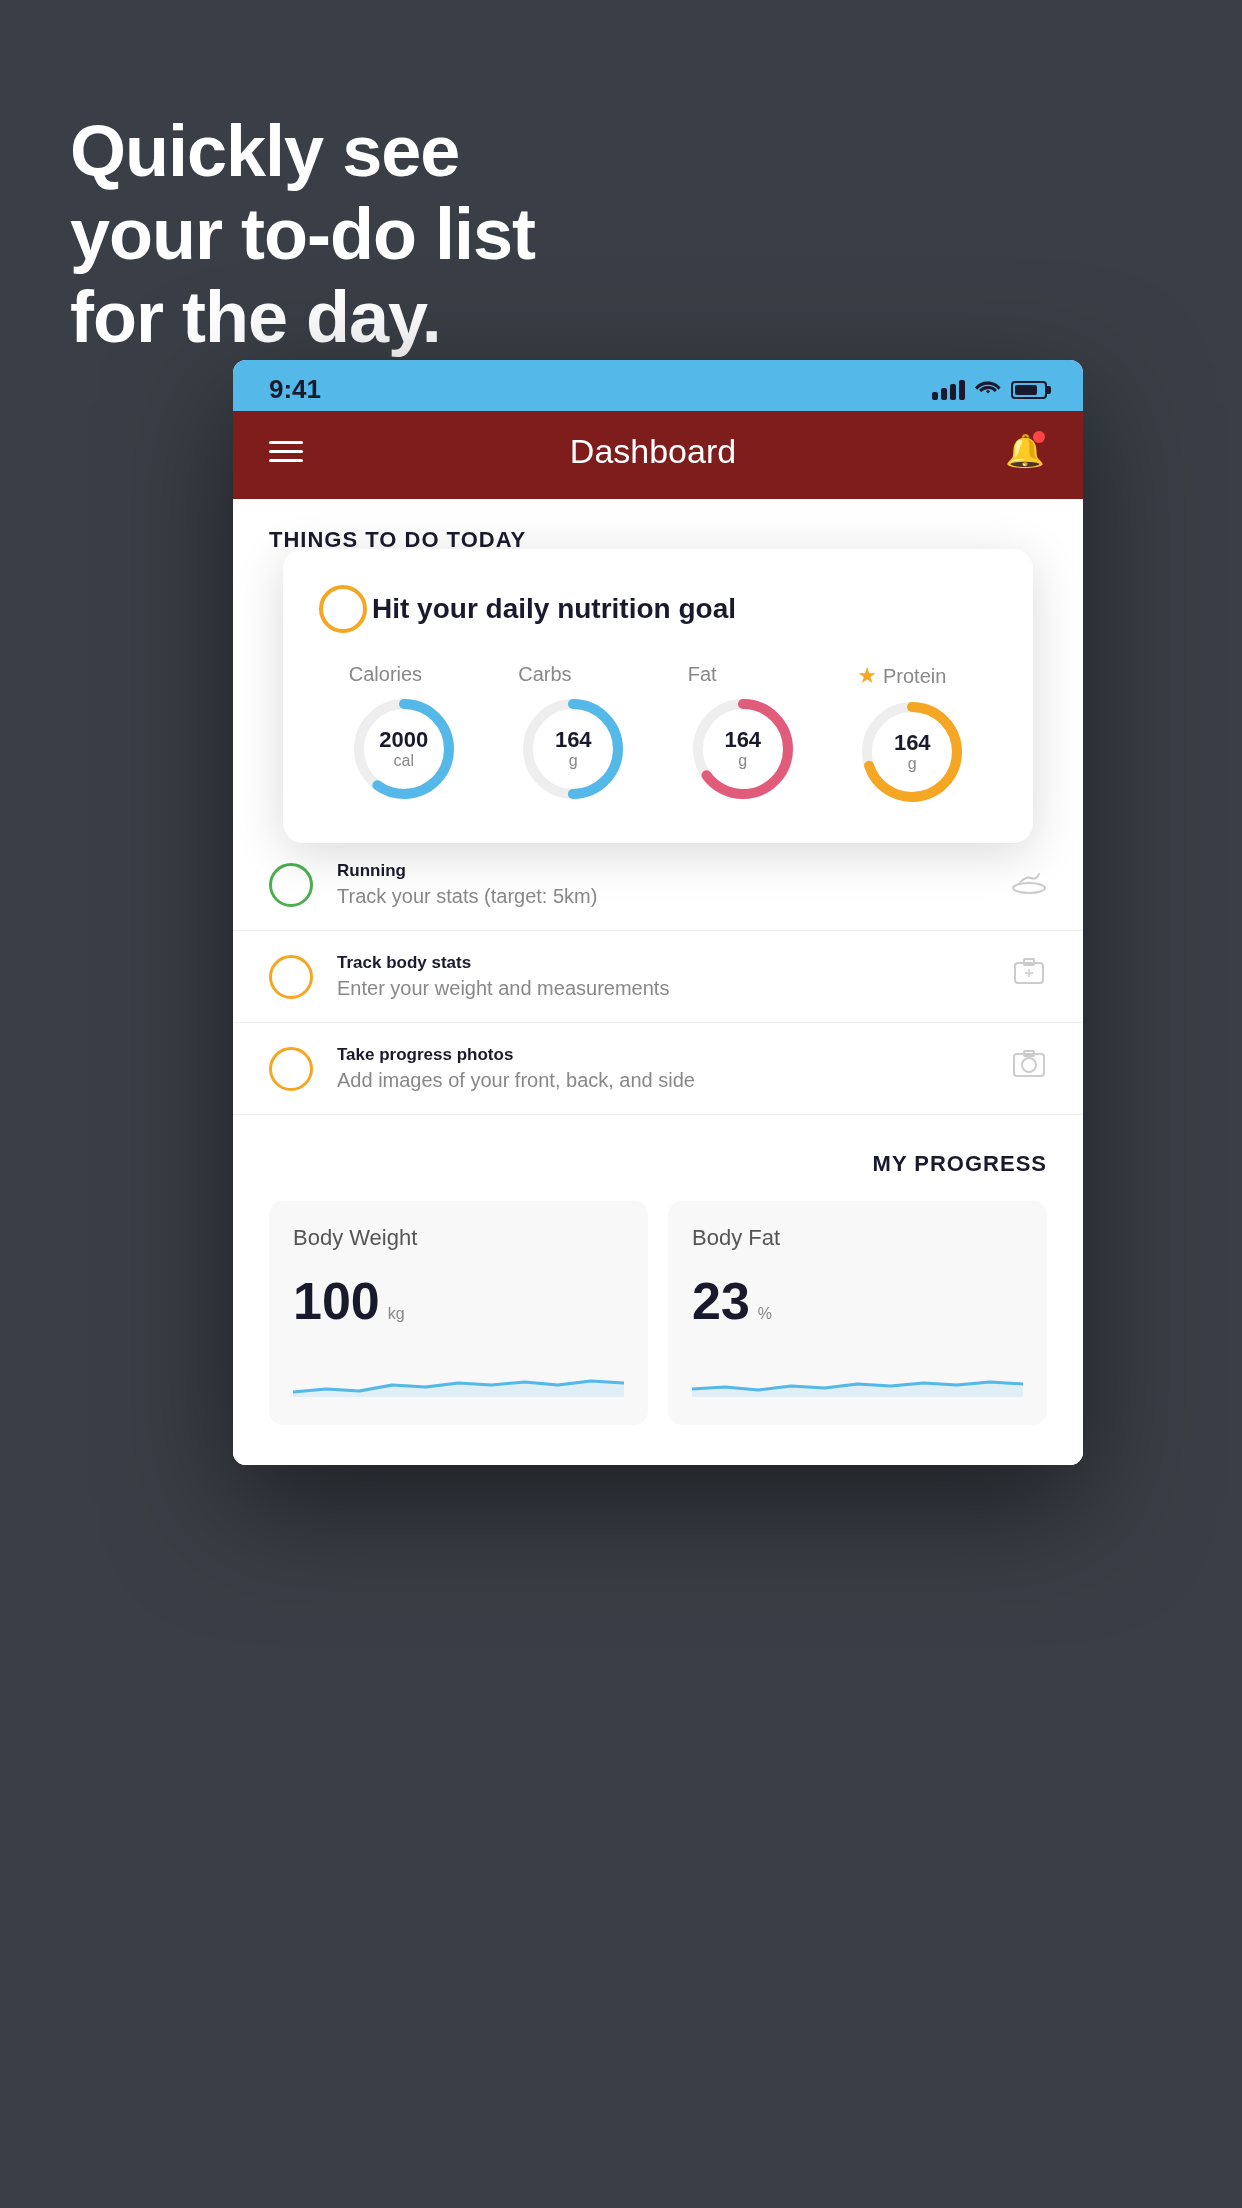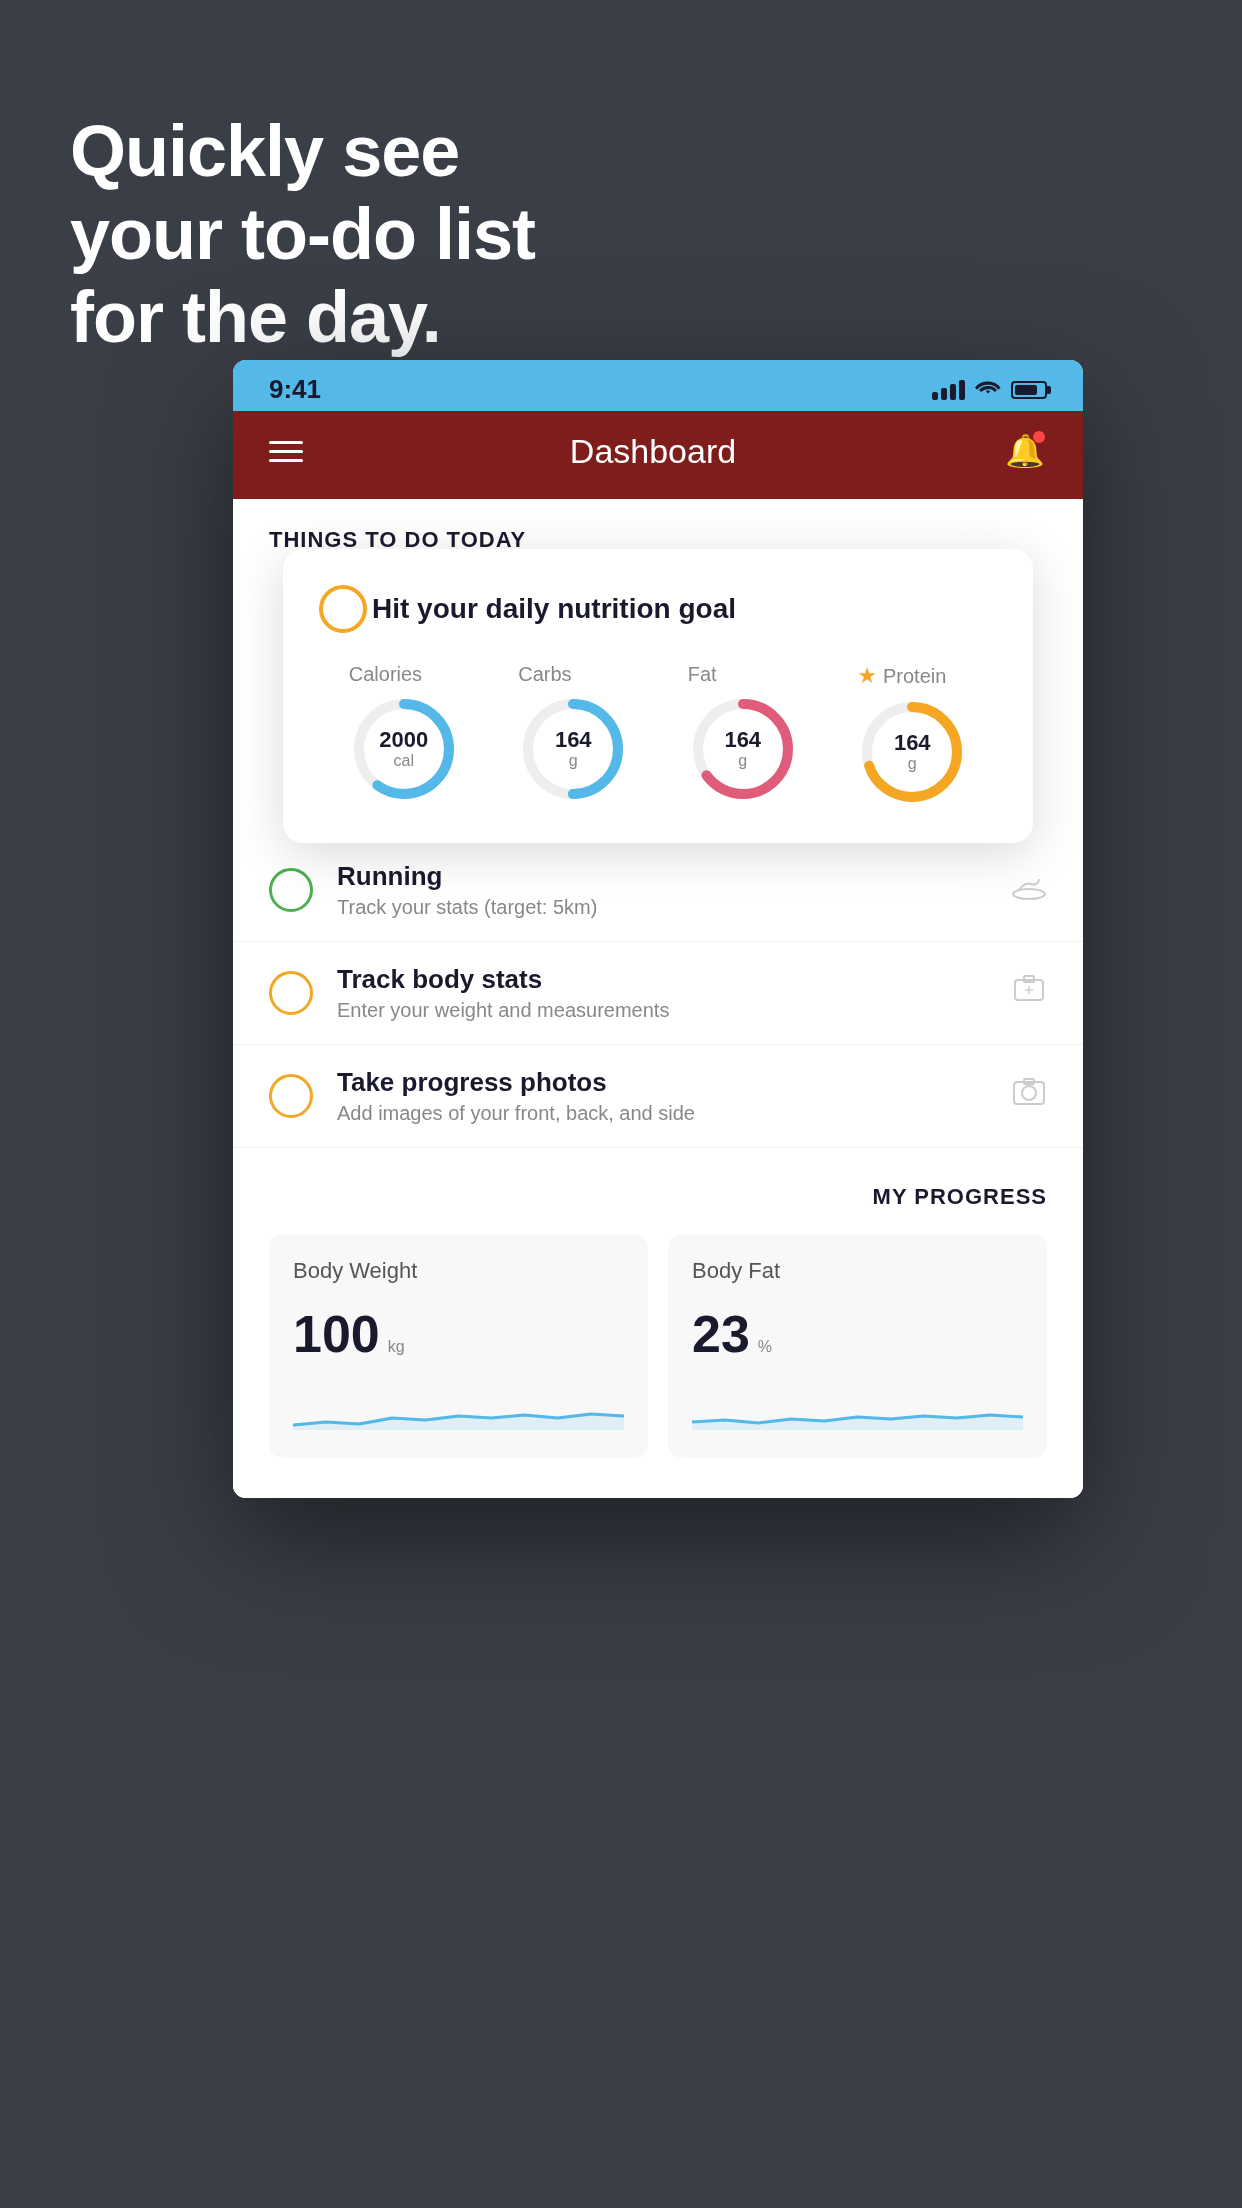--- a/index.html
+++ b/index.html
@@ -311,21 +311,21 @@
 
     .todo-circle.yellow {
       border-color: #f5a623;
     }
 
     .todo-text {
       flex: 1;
     }
 
     .todo-title {
-      font-size: 26px;
+      font-size: 17px;
       font-weight: 600;
       color: #1a1a2e;
       margin-bottom: 4px;
     }
 
     .todo-subtitle {
       font-size: 20px;
       color: #888;
     }
 

